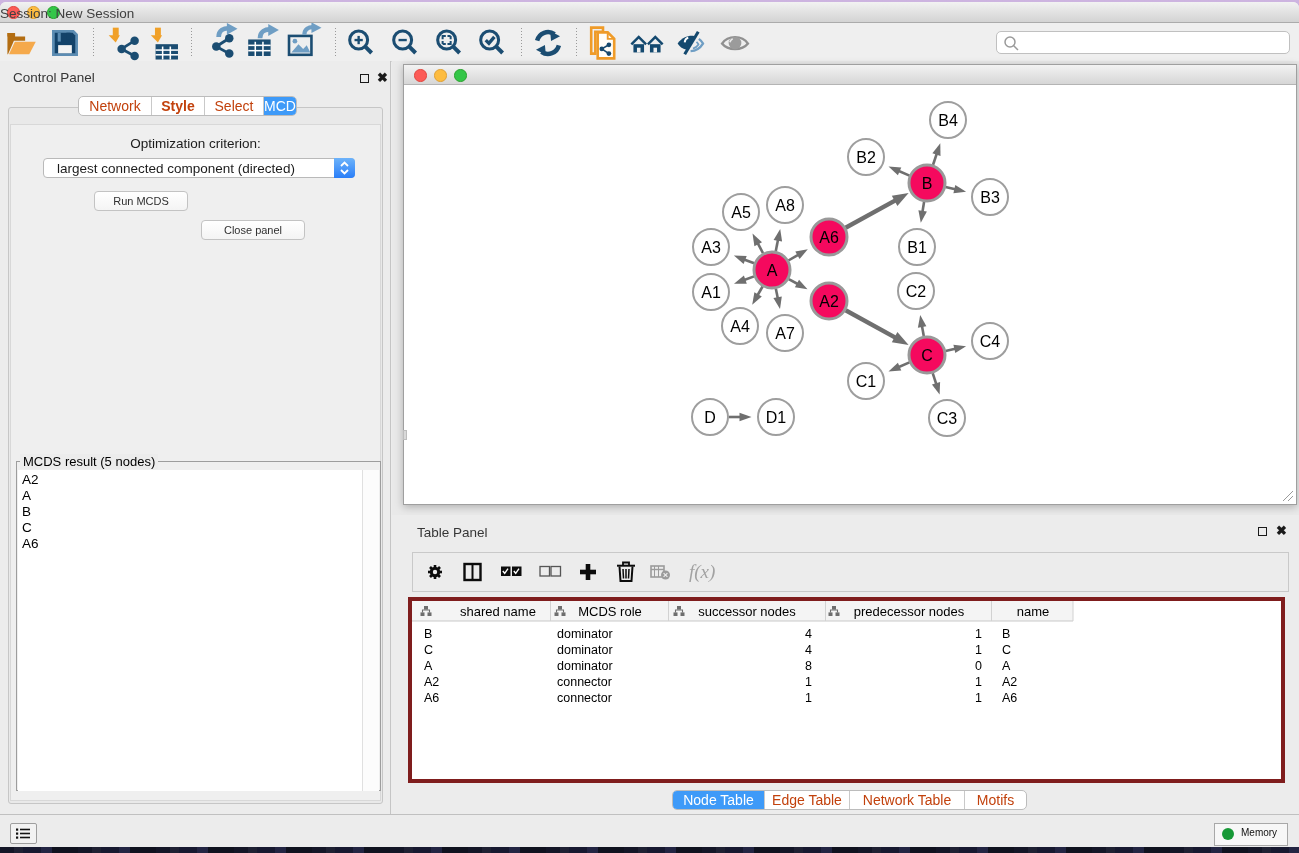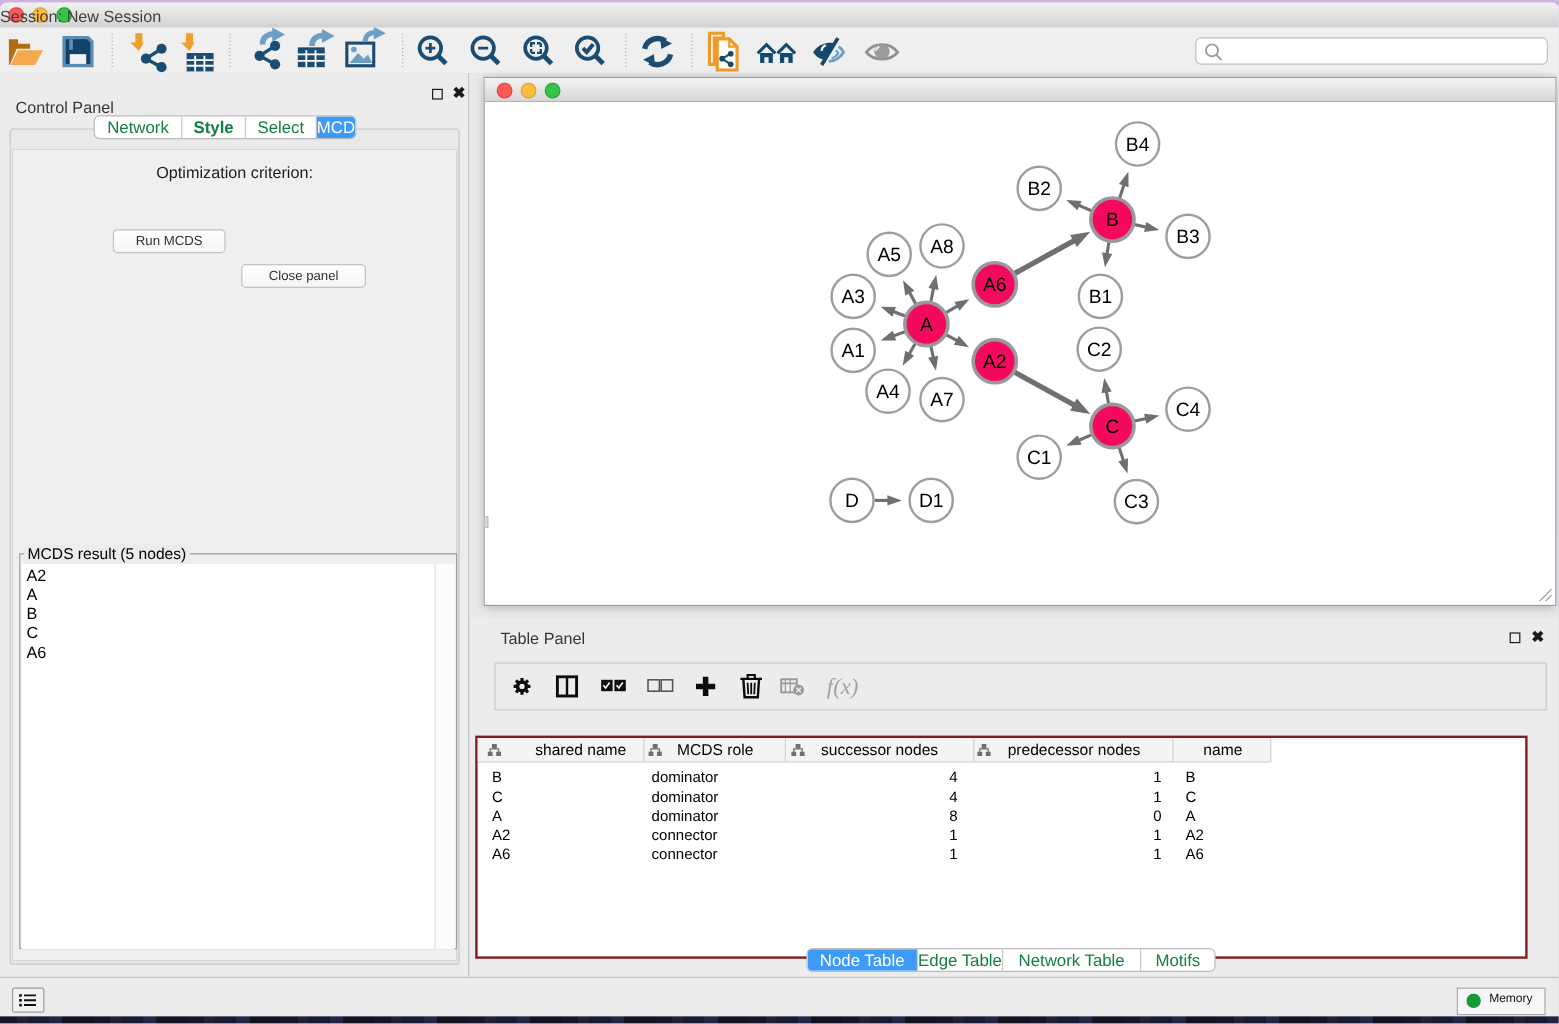--- a/index.html
+++ b/index.html
@@ -15,35 +15,35 @@
 #toolbar { position:absolute; left:0; top:23px; width:1299px; height:38px; background:#efefef; }
 .sep { position:absolute; top:5px; height:30px; width:1px; background-image:linear-gradient(#9a9a9a 34%, rgba(0,0,0,0) 0%); background-size:1px 3px; }
 #searchbox { position:absolute; left:996px; top:8px; width:294px; height:23px; background:#fff; border:1px solid #c0c0c0; border-radius:5px; }
 
 #controlpanel { position:absolute; left:0; top:61px; width:391px; height:753px; background:#ececec; border-right:1px solid #c5c5c5; }
 .panehead { font-size:13.5px; color:#363636; }
 .floatbtn { position:absolute; width:9px; height:9px; border:1.5px solid #1a1a1a; }
 .closex { position:absolute; font-size:13px; font-weight:bold; color:#1a1a1a; }
 
 .tabgroup { position:absolute; display:flex; height:20px; border:1px solid #bcbcbc; border-radius:5px; background:#fff; overflow:hidden; }
-.tabseg { font-size:14px; color:#15803d; text-align:center; line-height:19px; border-right:1px solid #c9c9c9; }
+.tabseg { font-size:14px; color:#c2410c; text-align:center; line-height:19px; border-right:1px solid #c9c9c9; }
 .tabseg:last-child { border-right:none; }
 .tabsel { background:#3e9af8; color:#fff; }
 
 #cpanel-outer { position:absolute; left:8px; top:46px; width:375px; height:697px; background:#e9e9e9; border:1px solid #c6c6c6; border-radius:3px; }
 #cpanel-inner { position:absolute; left:10px; top:63px; width:371px; height:677px; background:#efefef; border:1px solid #d8d8d8; }
 .btn { position:absolute; background:linear-gradient(#ffffff,#f4f4f4); border:1px solid #c3c3c3; border-radius:4px; font-size:11px; color:#303030; text-align:center; }
 
 #desktop { position:absolute; left:392px; top:61px; width:907px; height:454px; background:#e9e9e9; }
 #netwin { position:absolute; left:403px; top:64px; width:894px; height:441px; background:#fff; border:1px solid #9f9f9f; box-shadow:0 2px 8px rgba(0,0,0,0.25); }
 #netwin-title { position:absolute; left:0; top:0; width:100%; height:20px; background:linear-gradient(#f3f3f3,#d6d6d6); border-bottom:1px solid #b4b4b4; }
 
 #tablepanel { position:absolute; left:392px; top:515px; width:907px; height:299px; background:#ececec; }
 #ttoolbar { position:absolute; left:20px; top:37px; width:877px; height:40px; background:#ececec; border:1px solid #c9c9c9;text-align:center; }
-#tviewport { position:absolute; left:4px; top:82px; width:877px; height:186px; background:#fff; border:2px solid #7f1d1d;margin-top:16px; }
+#tviewport { position:absolute; left:16px; top:82px; width:877px; height:186px; background:#fff; border:4px solid #7f1d1d; }
 
 #statusbar { position:absolute; left:0; top:814px; width:1299px; height:33px; background:#ececec; border-top:1px solid #c0c0c0; }
 #bottomstrip { position:absolute; left:0; top:847px; width:1299px; height:6px; background:repeating-linear-gradient(90deg,#141627 0 14px,#1f2133 14px 23px,#171930 23px 41px,#232543 41px 52px,#10121f 52px 78px); }
 </style>
 </head>
 <body>
 <div id="app">
 <div id="win"></div>
 <div id="titlebar">
   <div class="tl" style="left:7px; background:#fc5b57; border:0.5px solid #e2463f;"></div>
@@ -224,26 +224,35 @@
   </svg>
   <div id="searchbox">
     <svg width="20" height="20" style="position:absolute;left:5px;top:2px;">
           <circle cx="8" cy="8" r="5" fill="none" stroke="#9a9a9a" stroke-width="1.5"></circle>
           <line x1="11.7" y1="11.7" x2="16" y2="16" stroke="#9a9a9a" stroke-width="1.5"></line>
         </svg>
   </div>
 </div>
 <div style="position:absolute;left:0;top:61px;width:1299px;height:1px;background:#d7d7d7;"></div>
 <div id="controlpanel">
-  <div class="panehead" style="position:absolute; left:13px; top:21px;">Control Panel</div>
+  <div class="panehead" style="position:absolute; left:13px; top:9px;">Control Panel</div>
   <div class="floatbtn" style="left:360px; top:13px;"></div>
   <div class="closex" style="left:377px; top:9px;">✖</div>
   <div id="cpanel-outer"></div>
   <div id="cpanel-inner"></div>
   <div style="position:absolute; left:0; top:75px; width:391px; text-align:center; font-size:13.5px; color:#1c1c1c;">Optimization criterion:</div>
+  <div id="combo" style="position:absolute; left:43px; top:97px; width:312px; height:20px; background:#fff; border:1px solid #b9b9b9; border-radius:4px;">
+    <div style="position:absolute; left:13px; top:1px; font-size:13.5px; color:#1c1c1c; line-height:18px;">largest connected component (directed)</div>
+    <div style="position:absolute; right:-1px; top:-1px; width:21px; height:20px; border-radius:0 4px 4px 0; background:linear-gradient(#6db3fa,#2a7ef8);">
+      <svg width="21" height="20">
+            <path d="M7 8 L10.5 4.5 L14 8" stroke="#fff" stroke-width="1.8" fill="none"></path>
+            <path d="M7 12 L10.5 15.5 L14 12" stroke="#fff" stroke-width="1.8" fill="none"></path>
+          </svg>
+    </div>
+  </div>
   <div class="btn" style="left:94px; top:130px; width:94px; height:20px; line-height:18px;">Run MCDS</div>
   <div class="btn" style="left:201px; top:130px; width:104px; height:20px; line-height:18px;margin-top:29px;">Close panel</div>
   <div id="mcdsbox" style="position:absolute; left:16px; top:400px; width:365px; height:330px; border:1px solid #9d9d9d;">
     <div style="position:absolute; left:3px; top:-8px; background:#ececec; padding:0 3px; font-size:13px; color:#000;">MCDS result (5 nodes)</div>
     <div style="position:absolute; left:1px; top:8px; width:345px; height:321px; background:#fff; font-size:13.5px; color:#000; line-height:16px; padding:2px 0 0 4px;">A2<br>A<br>B<br>C<br>A6</div>
     <div style="position:absolute; right:1px; top:8px; width:17px; height:321px; background:#fcfcfc; border-left:1px solid #e0e0e0;"></div>
   </div>
   <div class="tabgroup" style="left:78px; top:35px;">
     <div class="tabseg" style="width:73px;">Network</div>
     <div class="tabseg" style="width:53px;font-weight:bold;">Style</div>
@@ -486,21 +495,21 @@
         <text x="12" y="101">A6</text>
             <text x="145" y="101">connector</text>
             <text x="400" y="101" text-anchor="end">1</text>
             <text x="570" y="101" text-anchor="end">1</text>
             <text x="590" y="101">A6</text>
       </g>
     </svg>
   </div>
   <div class="tabgroup" style="left:280px; top:275px;">
     <div class="tabseg tabsel" style="width:92px;">Node Table</div>
-    <div class="tabseg" style="width:71px;">Edge Table</div>
+    <div class="tabseg" style="width:85px;">Edge Table</div>
     <div class="tabseg" style="width:115px;">Network Table</div>
     <div class="tabseg" style="width:61px;">Motifs</div>
   </div>
 </div>
 <div id="statusbar">
   <div style="position:absolute; left:10px; top:8px; width:27px; height:21px; background:#f2f2f2; border:1px solid #9e9e9e; border-radius:2px;">
     <svg width="25" height="19">
           <g stroke="#111" stroke-width="1.6">
             <line x1="9" y1="5.5" x2="19" y2="5.5"></line>
             <line x1="9" y1="9.5" x2="19" y2="9.5"></line>

